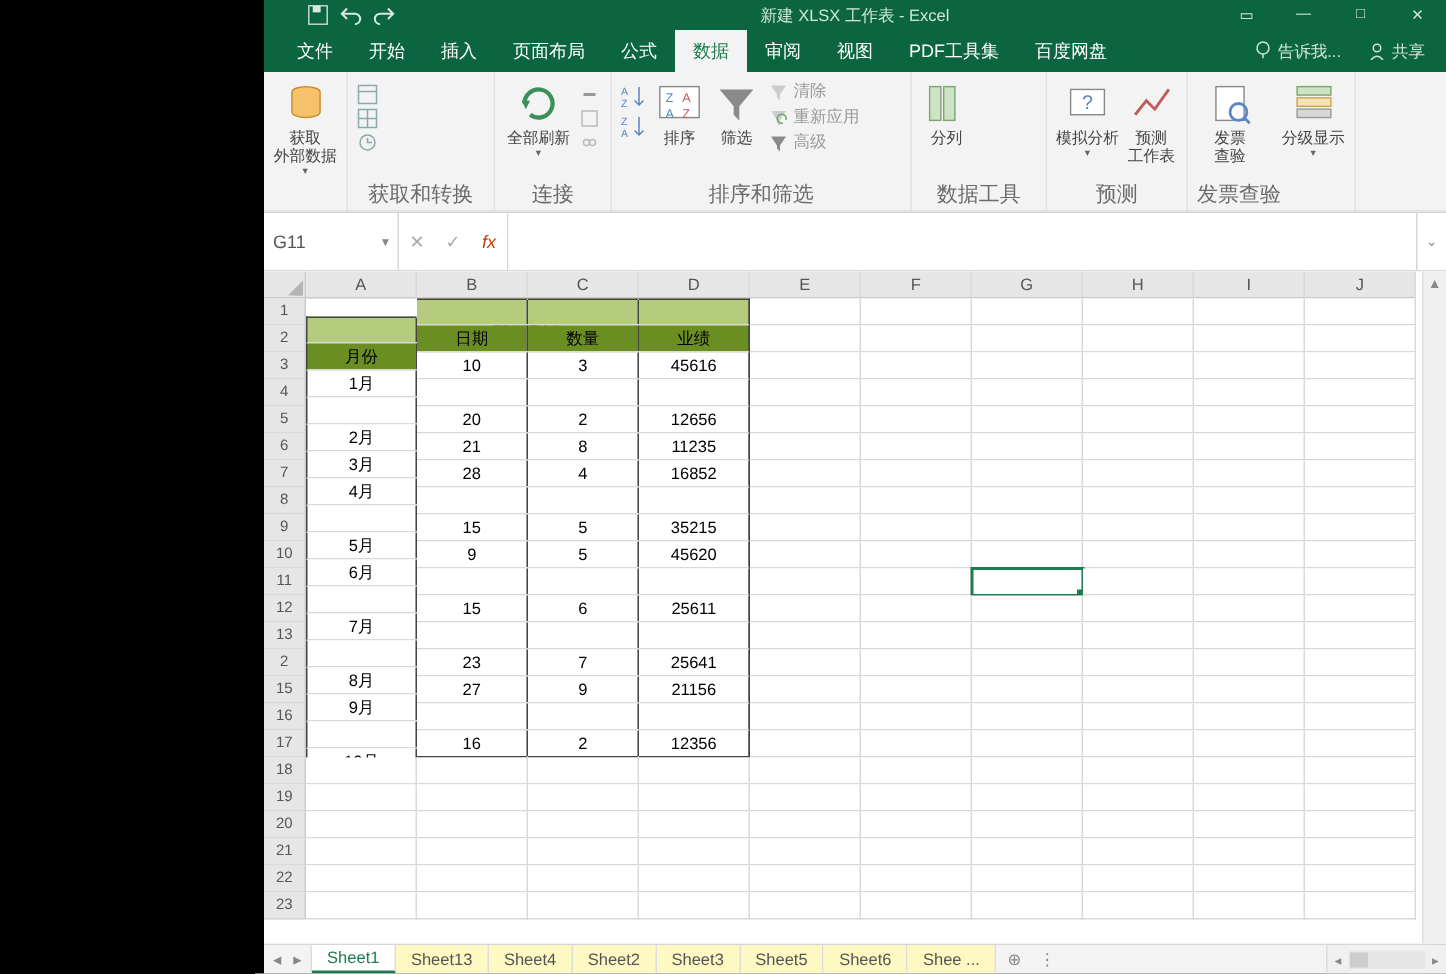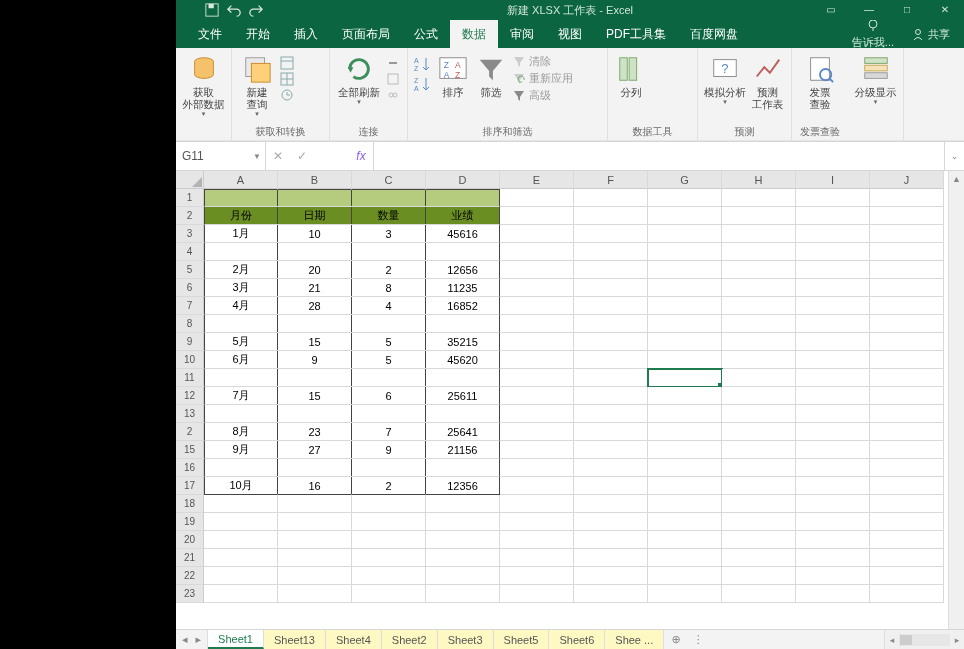--- a/index.html
+++ b/index.html
@@ -12,58 +12,58 @@
   .qat-icon { width: 16px; height: 14px; opacity: .85; }
   .title-center { position: absolute; left: 50%; transform: translateX(-50%); color: #cfe6d9; font-size: 11px; white-space: nowrap; }
   .title-right { position: absolute; right: 6px; display: flex; gap: 12px; align-items: center; }
   .winbtn { width: 26px; height: 12px; color: #cfe6d9; font-size: 10px; text-align: center; }
 
   
   .tabsrow { height: 28px; background: #0b6540; display: flex; align-items: stretch; padding-left: 10px; padding-right: 6px; }
   .tab { color: #fff; font-size: 12px; padding: 0 12px; display: flex; align-items: center; cursor: default; }
   .tab.active { background: #f3f3f3; color: #1f7a4e; }
   .tabsrow-right { margin-left: auto; display: flex; align-items: center; gap: 18px; color: #cfe6d9; font-size: 11px; padding-right: 8px; }
-  .tellme { display:flex; align-items:center; gap:4px;flex-direction:column;}
+  .tellme { display:flex; align-items:flex-start; gap:4px;}
   .share { display:flex; align-items:center; gap:4px;}
 
   
   .ribbon { height: 94px; background: #f3f3f3; border-bottom: 1px solid #d6d6d6; display: flex; box-shadow: inset 0 -1px 0 #e5e5e5; }
   .group { border-right: 1px solid #e0e0e0; padding: 4px 6px 2px; display: flex; flex-direction: column; }
   .group-body { flex: 1; display: flex; align-items: flex-start; gap: 4px; }
-  .group-label { text-align: center; font-size: 10px; color: #6b6b6b; padding-top: 2px; white-space:nowrap;}
+  .group-label { text-align: center; font-size: 14px; color: #6b6b6b; padding-top: 2px; white-space:nowrap;}
   .big-btn { display: flex; flex-direction: column; align-items: center; width: 46px; }
   .big-btn .ic { width: 30px; height: 30px; margin-top:2px;}
   .big-btn .lbl { font-size: 10.5px; color: #444; text-align: center; line-height: 12px; margin-top: 2px; white-space: nowrap; }
   .drop-tri { font-size:7px; color:#666; }
   .small-stack { display:flex; flex-direction:column; gap:2px; }
   .small-row { display:flex; align-items:center; gap:3px; font-size:11px; color:#9a9a9a; line-height:15px;}
   .small-row .sic { width:14px; height:14px; }
 
   
-  .fbar { height: 29px; border-bottom: 1px solid #d6d6d6; display: flex; align-items:stretch; position:relative;}
+  .fbar { height: 39px; border-bottom: 1px solid #d6d6d6; display: flex; align-items:stretch; position:relative;}
   .namebox { width: 90px; border-right:1px solid #d6d6d6; display:flex; align-items:center; padding:0 6px; font-size:12px; color:#555; position:relative; background:#fff;}
   .namebox .dd { position:absolute; right:4px; color:#888; font-size:8px;}
   .fx-btns { display:flex; align-items:center; border-right:1px solid #d6d6d6;}
   .fx-btn { width:24px; text-align:center; color:#aaa; font-size:12px;}
-  .fx-btn.fx { font-style: italic; color:#8b5cf6;margin-left:35px;}
+  .fx-btn.fx { font-style: italic; color:#c2410c;}
   .formula-input { flex:1; background:#fff;}
   .fbar-expand { width:20px; border-left:1px solid #d6d6d6; display:flex; align-items:center; justify-content:center; color:#888; font-size:9px;}
 
   
   .gridwrap { flex:1; position:relative; overflow:hidden; background:#fff;}
   .corner { position:absolute; left:0; top:0; width:28px; height:18px; background:#e6e6e6; border-right:1px solid #ccc; border-bottom:1px solid #ccc;}
   .corner::after{content:"";position:absolute;right:1px;bottom:1px;border:5px solid transparent;border-right-color:#b3b3b3;border-bottom-color:#b3b3b3;}
   .colheads { position:absolute; left:28px; top:0; height:18px; display:flex;}
   .colh { width:74px; border-right:1px solid #d9d9d9; border-bottom:1px solid #ccc; background:#e6e6e6; font-size:11px; color:#555; display:flex; align-items:center; justify-content:center;}
   .rowheads { position:absolute; left:0; top:18px; width:28px;}
   .rowh { height:18px; border-bottom:1px solid #d9d9d9; border-right:1px solid #ccc; background:#e6e6e6; font-size:10px; color:#555; display:flex; align-items:center; justify-content:center;}
   .cells { position:absolute; left:28px; top:18px;}
   .cellrow { display:flex; height:18px;}
   .cell { width:74px; height:18px; border-right:1px solid #d9d9d9; border-bottom:1px solid #d9d9d9; font-size:11px; color:#000; display:flex; align-items:center; justify-content:center; position:relative; background:#fff;}
-  .b-l { border-left:1px solid #444 !important; }
+  .b-l { border-left:1px solid #444 !important;margin-top:12px; }
   .b-r { border-right:1px solid #444 !important; }
   .b-t { border-top:1px solid #444 !important; }
   .b-b { border-bottom:1px solid #444 !important; }
   .inner-r::after{content:"";position:absolute;right:-1px;top:0;bottom:0;width:1px;background:#444;}
   .hdr-green { background:#6b8e23 !important; color:#000; }
   .hdr-light { background:#b5cc7e !important; }
   .sel { outline:2px solid #1f7a4e; outline-offset:-1px;}
   .sel-handle { position:absolute; right:-3px; bottom:-3px; width:6px; height:6px; background:#1f7a4e;}
   .vscroll { position:absolute; right:0; top:0; bottom:0; width:16px; background:#f0f0f0; border-left:1px solid #ddd;}
   .vscroll .arr { height:16px; display:flex;align-items:center;justify-content:center;color:#888;font-size:9px;}
@@ -151,29 +151,20 @@
           <div class="lbl" style="white-space:pre-line">获取
 外部数据</div>
           <span class="drop-tri">▾</span>
         </div>
       </div>
       <div class="group-label"></div>
     </div>
 
     <div class="group" style="width:98px">
       <div class="group-body">
-        <div class="big-btn" style="width:38px">
-          <svg class="ic" viewBox="0 0 32 32">
-              <rect x="4" y="4" width="20" height="20" fill="#e9e9e9" stroke="#9a9a9a"></rect>
-              <rect x="10" y="10" width="20" height="20" fill="#ffd07a" stroke="#c78a2a"></rect>
-            </svg>
-          <div class="lbl" style="white-space:pre-line">新建
-查询</div>
-          <span class="drop-tri">▾</span>
-        </div>
         <div class="small-stack" style="margin-top:4px">
           <div class="small-row">
               <svg class="sic" viewBox="0 0 14 14">
                 <rect x="1" y="1" width="12" height="12" fill="none" stroke="#8aa"></rect>
                 <line x1="1" y1="5" x2="13" y2="5" stroke="#8aa"></line>
               </svg>
             </div>
           <div class="small-row">
               <svg class="sic" viewBox="0 0 14 14">
                 <rect x="1" y="1" width="12" height="12" fill="none" stroke="#8aa"></rect>

